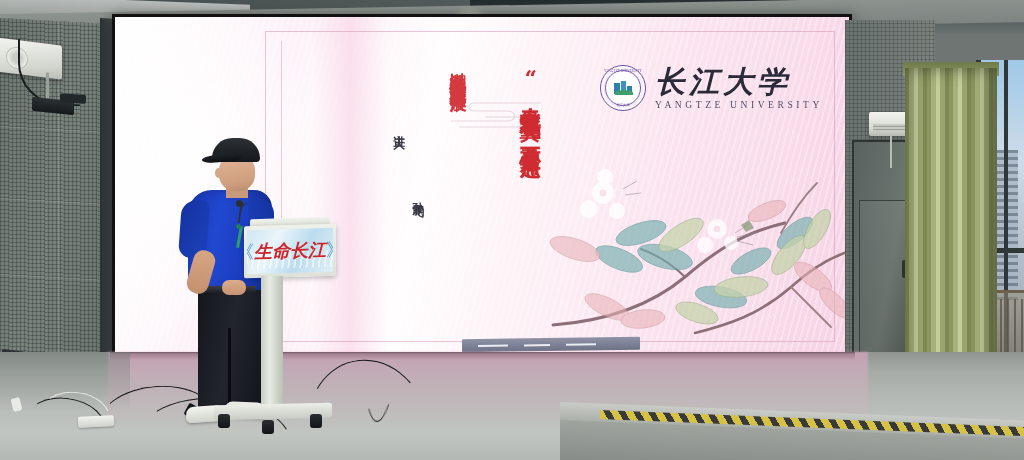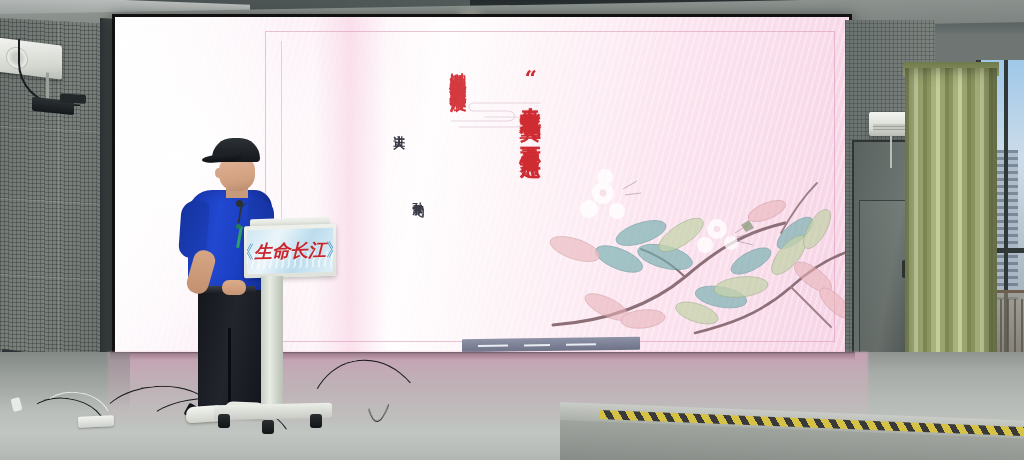--- a/index.html
+++ b/index.html
@@ -326,20 +326,37 @@
           <g stroke="#9c8b93" stroke-width="0.7">
             <path d="M190 96 L206 86 M192 100 L210 96 M192 104 L208 108"></path>
             <path d="M78 52 L92 44 M80 58 L96 56"></path>
           </g>
           <g fill="#7a8f6a" opacity="0.8">
             <path d="M196 88 l8 -5 l5 8 l-8 4 z"></path>
           </g>
         </g>
       </svg>
 
+      <div class="logo-lockup">
+        <div class="seal">
+          <div class="inner-ring"></div>
+          <div class="seal-txt-top">YANGTZE UNIVERSITY</div>
+          <div class="bldg">
+            <div class="b1"></div>
+              <div class="b2"></div>
+              <div class="b3"></div>
+            <div class="hill"></div>
+          </div>
+          <div class="seal-txt-bot">长江大学</div>
+        </div>
+        <div>
+          <div class="logo-cn">长江大学</div>
+          <div class="logo-en">YANGTZE UNIVERSITY</div>
+        </div>
+      </div>
 
       <div class="vcol vcol-quote">“身无彩凤双飞翼，心有灵犀一点通”</div>
       <div class="vcol vcol-sub">以湖北民歌中的情歌解读楚地人民的独特浪漫</div>
       <div class="vcol vcol-host">主讲人</div>
       <div class="vcol vcol-name">孙鹏飞</div>
     </div>
   </div>
 
   <div class="soundbar">
     <div class="led" style="left:16px;width:30px;"></div>

